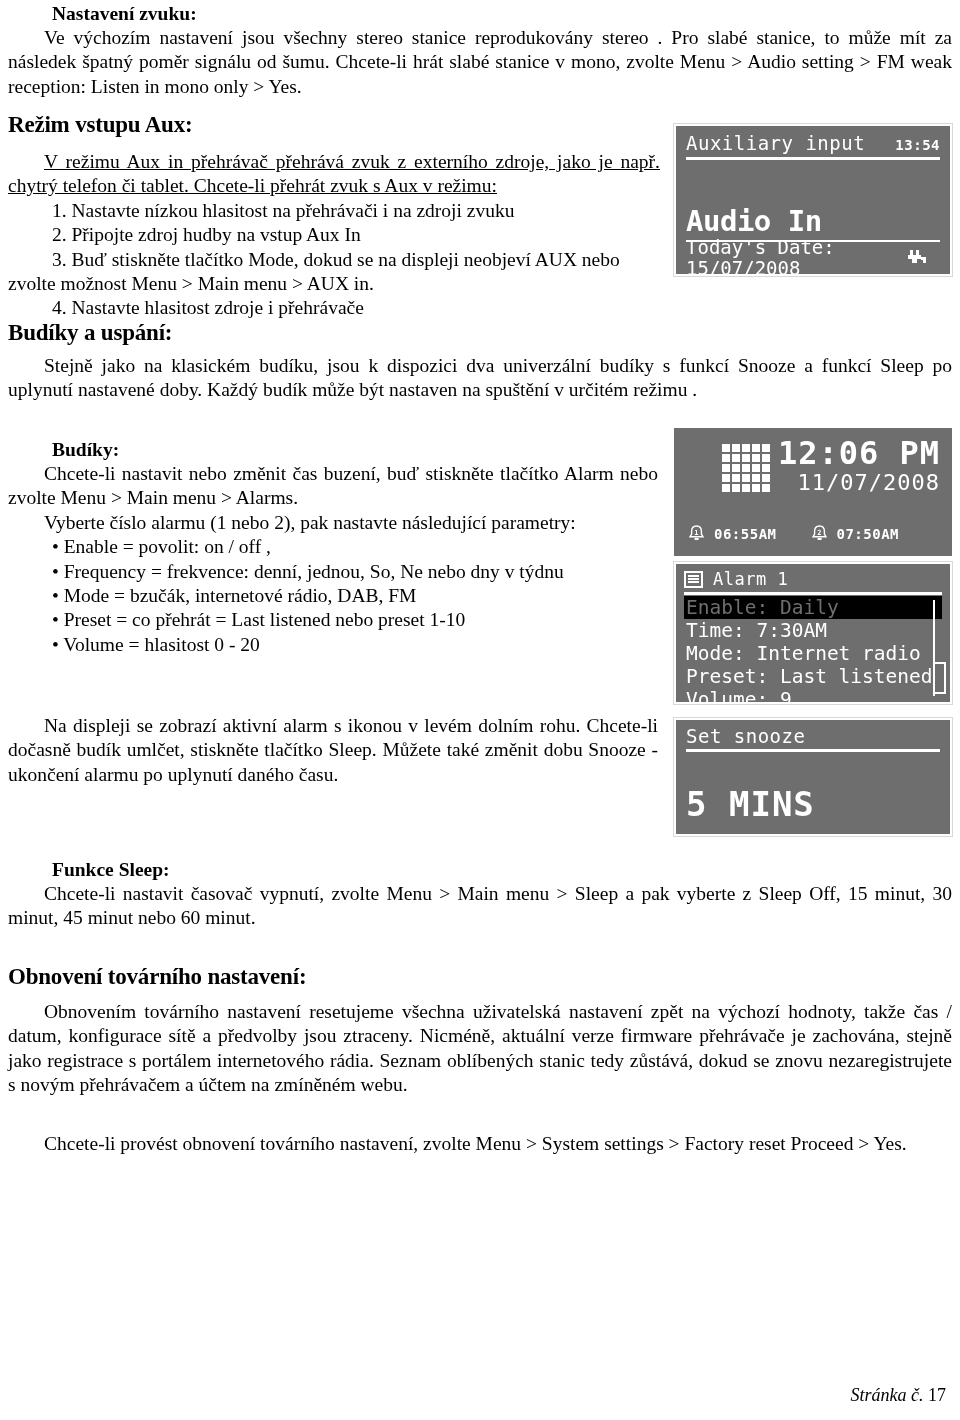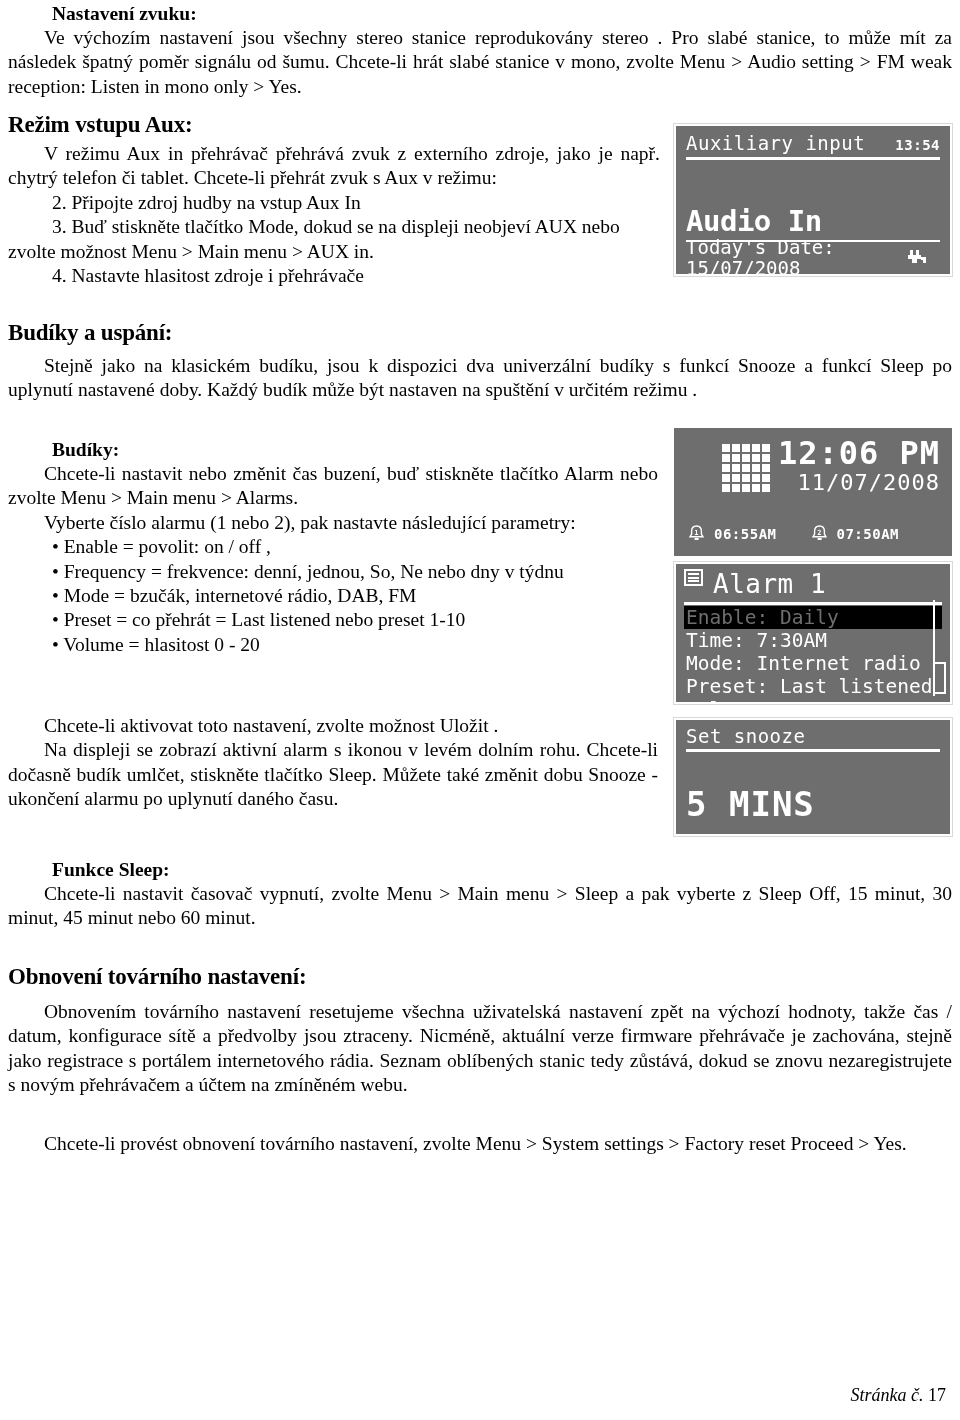--- a/index.html
+++ b/index.html
@@ -144,21 +144,22 @@
     display: inline-block;
     position: relative;
     width: 17px; height: 17px;
     margin-right: 9px;
   }
   .bell svg { display:block; }
 
   
   .alarm-hdr {
     display: flex;
-    font-size: 26px;
+    align-items: center;
+    font-size: 17px;
     letter-spacing: 0.5px;
   }
   .menu-icon {
     width: 19px; height: 17px;
     border: 2px solid #ffffff;
     margin-right: 10px;
     display: flex;
     flex-direction: column;
     justify-content: space-evenly;
     padding: 1px 2px;
@@ -198,21 +199,22 @@
 
 <div class="page">
 
   <div class="blk" style="left:8px; top:2px; width:944px;">
     <div class="heading-bold">Nastavení zvuku:</div>
     <p class="para">Ve výchozím nastavení jsou všechny stereo stanice reprodukovány stereo . Pro slabé stanice, to může mít za následek špatný poměr signálu od šumu. Chcete-li hrát slabé stanice v mono, zvolte Menu  &gt; Audio setting &gt; FM weak reception: Listen in mono only &gt; Yes.</p>
   </div>
 
   <div class="blk" style="left:8px; top:110px; width:652px;">
     <div class="heading-italic">Režim vstupu Aux:</div>
-    <p class="para" style="margin-top:2px;">V režimu Aux in přehrávač přehrává zvuk z externího zdroje, jako je např. chytrý telefon či tablet. Chcete-li přehrát zvuk s Aux v režimu:</p>
+    <p class="para" style="margin-top:10px;text-decoration:underline;">V režimu Aux in přehrávač přehrává zvuk z externího zdroje, jako je např. chytrý telefon či tablet. Chcete-li přehrát zvuk s Aux v režimu:</p>
+    <div class="line ind">1. Nastavte nízkou hlasitost na přehrávači i na zdroji zvuku</div>
     <div class="line ind">2. Připojte zdroj hudby na vstup Aux In</div>
     <div class="line ind">3. Buď stiskněte tlačítko Mode, dokud se na displeji neobjeví AUX nebo</div>
     <div class="line">zvolte možnost Menu  &gt; Main menu &gt; AUX in.</div>
     <div class="line ind">4. Nastavte hlasitost zdroje i přehrávače</div>
   </div>
 
   <div class="lcd bordered" style="left:674px; top:124px; width:278px; height:152px;">
     <div style="padding:6px 10px 0 10px;">
       <div class="lcd-row">
         <span class="lcd-title">Auxiliary input</span>
@@ -327,21 +329,20 @@
         <div class="alarm-item">Mode: Internet radio</div>
         <div class="alarm-item">Preset: Last listened</div>
         <div class="alarm-item">Volume: 9</div>
       </div>
     </div>
     <div class="scroll-track"></div>
     <div class="scroll-thumb"></div>
   </div>
 
   <div class="blk" style="left:8px; top:714px; width:650px;">
-    <p class="para">Chcete-li aktivovat toto nastavení, zvolte možnost Uložit .</p>
     <p class="para">Na displeji se zobrazí aktivní alarm s ikonou v levém dolním rohu. Chcete-li dočasně budík umlčet, stiskněte tlačítko Sleep. Můžete také změnit dobu Snooze - ukončení alarmu po uplynutí daného času.</p>
   </div>
 
   <div class="lcd bordered" style="left:674px; top:718px; width:278px; height:118px;">
     <div style="padding:5px 10px 0 10px;">
       <div class="lcd-title">Set snooze</div>
       <div class="lcd-rule" style="margin:2px 0 0 0;"></div>
       <div class="snooze-val" style="margin-top:32px;">5 MINS</div>
     </div>
   </div>

